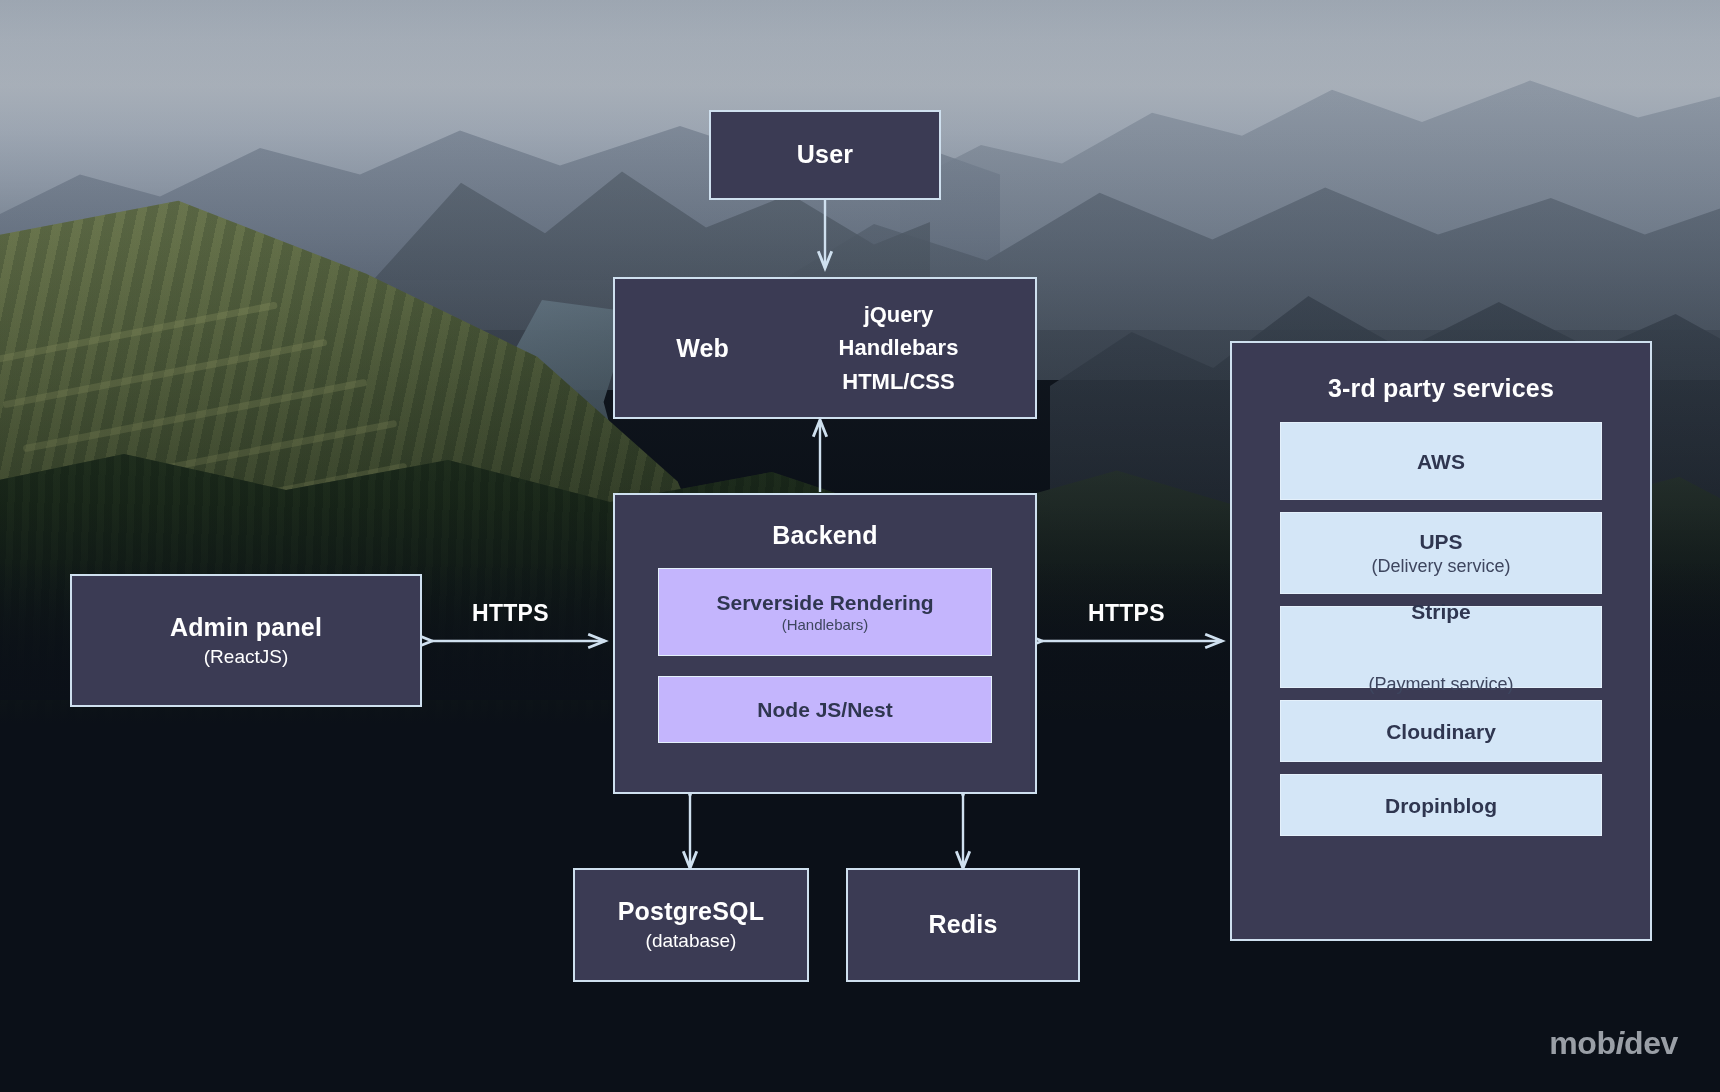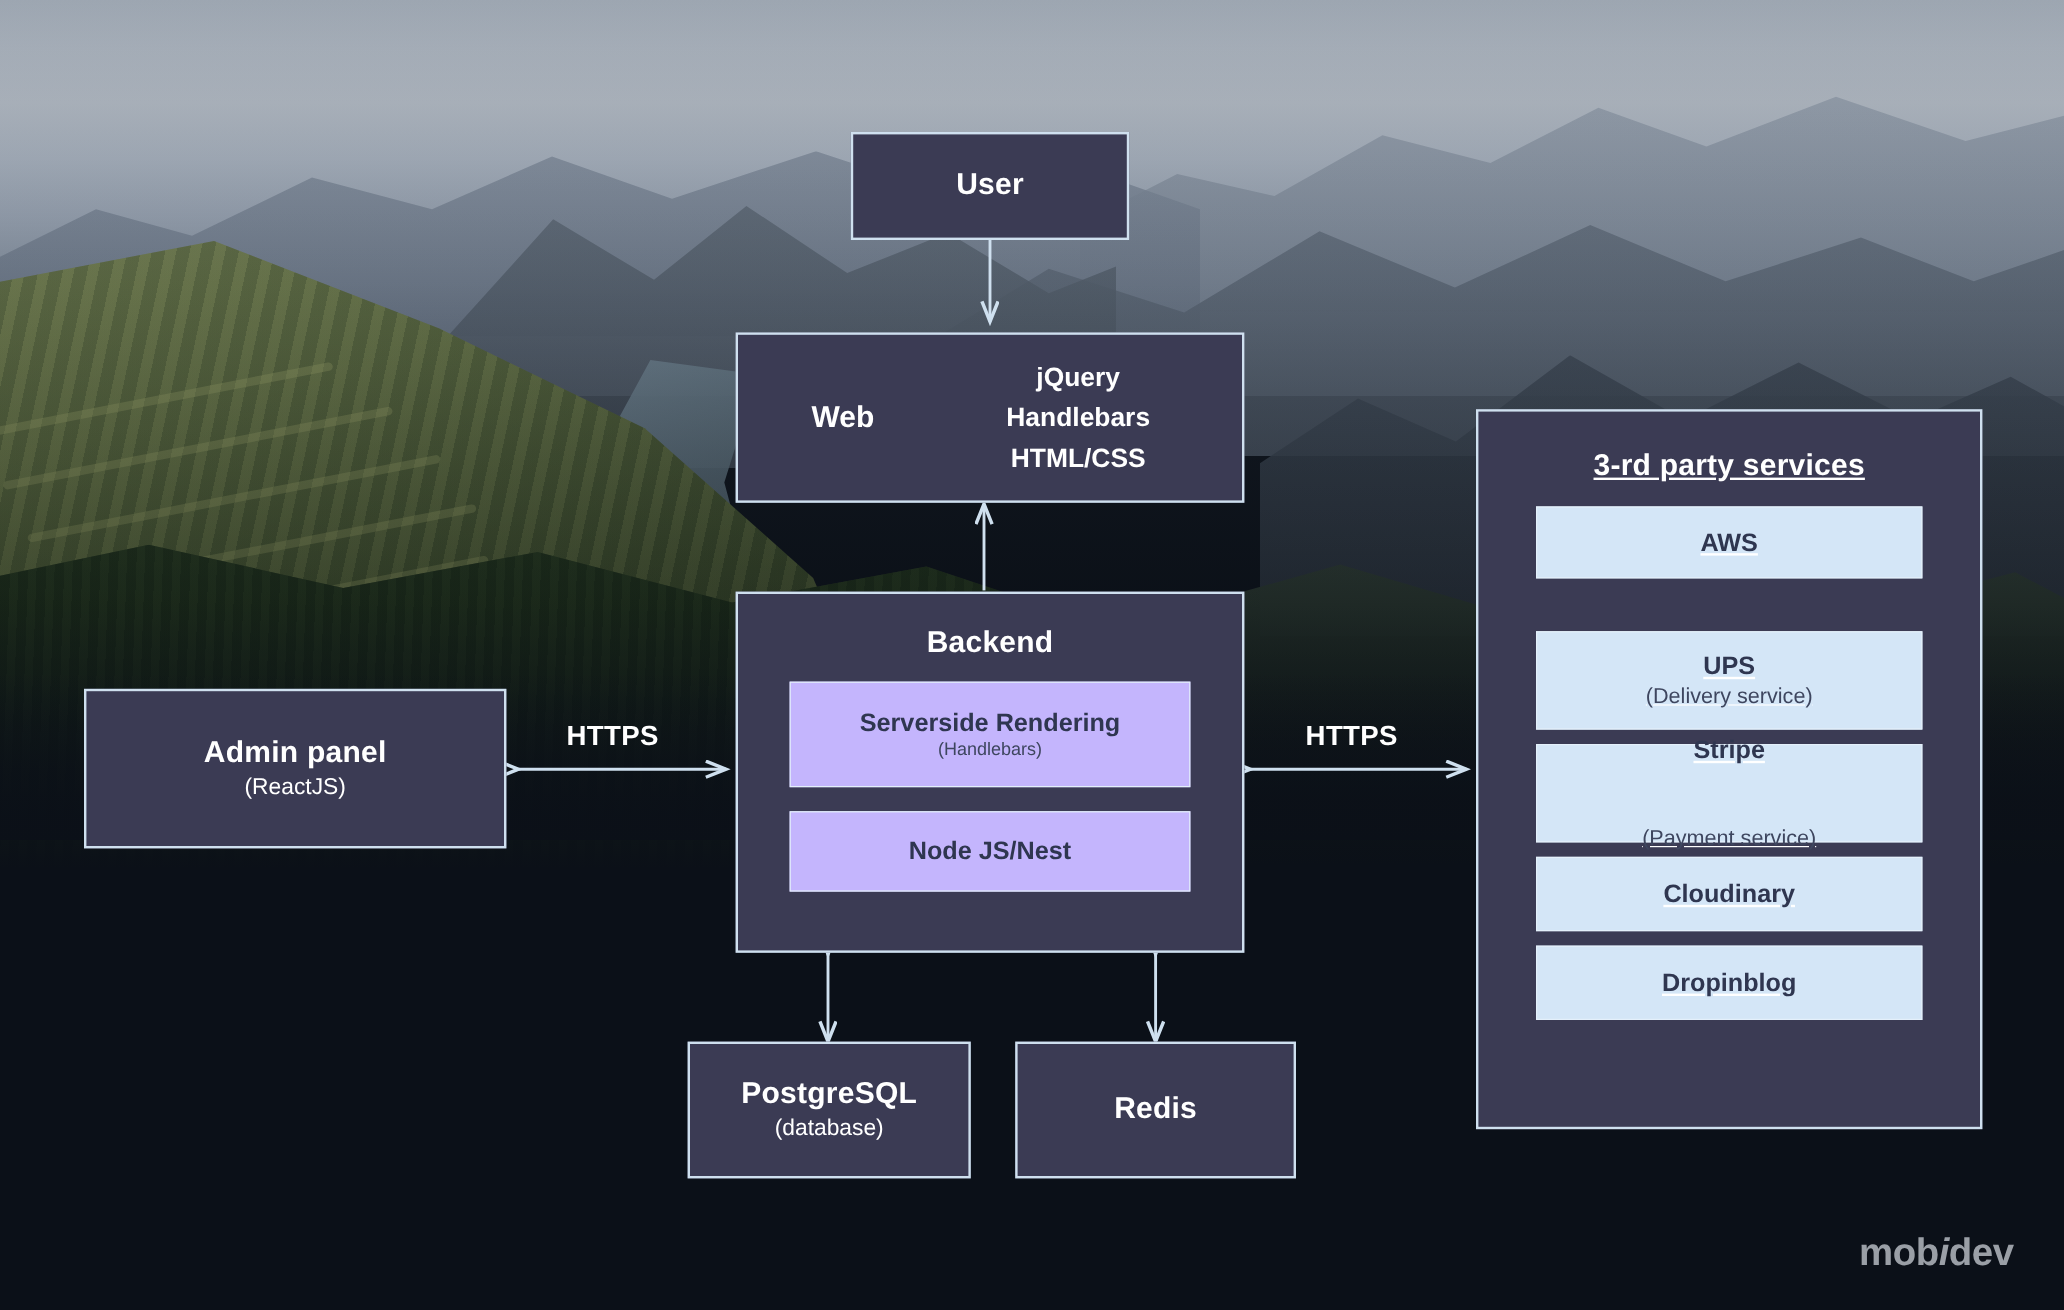--- a/index.html
+++ b/index.html
@@ -180,21 +180,20 @@
     justify-content: center;
     text-align: center;
   }
   .inner-box .ib-title { font-size: 21px; font-weight: bold; line-height: 1.22; }
   .inner-box .ib-sub { font-size: 15px; font-weight: normal; color: #3e465f; line-height: 1.3; }
 
   
   #node-thirdparty {
     justify-content: flex-start;
     padding: 20px 32px 24px 32px;
-    text-decoration: underline;
   }
   #node-thirdparty .title { margin-top: 10px; margin-bottom: 18px; }
   .svc {
     width: 322px;
     background: #d4e6f7;
     border: 1px solid #e4f0fb;
     color: #2f3650;
     display: flex;
     flex-direction: column;
     align-items: center;
@@ -330,25 +329,25 @@
     <div class="sub">(database)</div>
   </div>
 
   <div class="node" id="node-redis" style="left:846px; top:868px; width:234px; height:114px;">
     <div class="title">Redis</div>
   </div>
 
   <div class="node" id="node-thirdparty" style="left:1230px; top:341px; width:422px; height:600px;">
     <div class="title">3-rd party services</div>
 
-    <div class="svc" style="height:60px;align-items:center;">
+    <div class="svc" style="height:78px;align-items:center;">
       <div class="s-title">AWS</div>
     </div>
 
-    <div class="svc" style="height:82px;margin-top:32px;">
+    <div class="svc" style="height:82px;">
       <div class="s-title">UPS</div>
       <div class="s-sub">(Delivery service)</div>
     </div>
 
     <div class="svc" style="height:82px;gap:48px;">
       <div class="s-title">Stripe</div>
       <div class="s-sub">(Payment service)</div>
     </div>
 
     <div class="svc" style="height:62px;">

